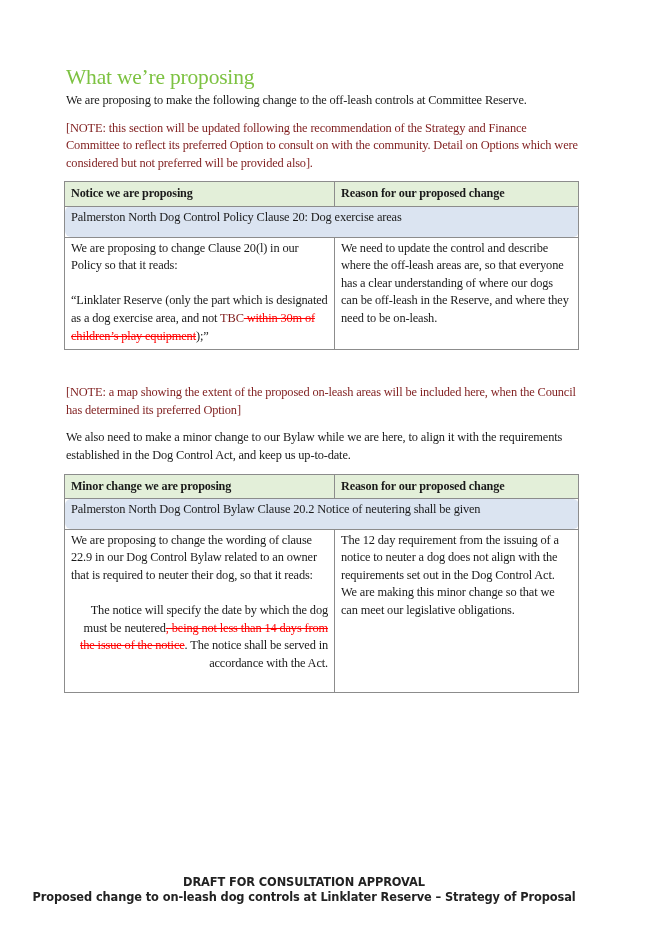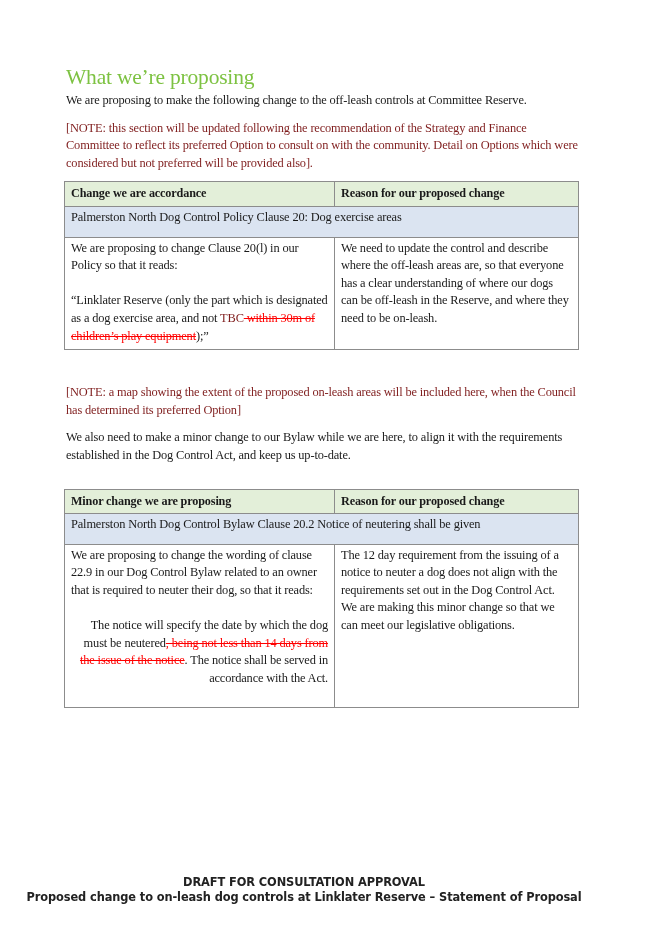--- a/index.html
+++ b/index.html
@@ -9,56 +9,56 @@
   h1 { margin: 0; font-weight: normal; font-size: 21.5px; line-height: 30px;
        color: #7dc242; letter-spacing: -0.2px; }
   p { margin: 0; font-size: 12.4px; line-height: 17.6px; letter-spacing: -0.15px; }
   .red { color: #7f1d1d; }
   .strike { text-decoration: line-through; color: #ff0000; }
   .mt10 { margin-top: 10px; }
   table { border-collapse: collapse; width: 515px; margin-left: -2px; table-layout: fixed; }
   td { border: 1px solid #8c8c8c; vertical-align: top; padding: 2px 6px 4px 6px;
        font-size: 12.4px; line-height: 17.6px; letter-spacing: -0.15px; }
   .hdr td { background: #e3efd9; font-weight: bold; font-size: 12.2px; padding-top: 3px; padding-bottom: 3px; }
-  .sub td { background: #dbe4f1; padding-bottom: 10px; }
+  .sub td { background: #dbe4f1; padding-bottom: 10px; border-radius: 6px; }
   .col1 { width: 257px; }
   .footer { position: absolute; left: 0; top: 875px; width: 608px; text-align: center;
             font-size: 11.4px; line-height: 15px; color: #222; letter-spacing: -0.1px; font-weight: bold; }
 </style>
 </head>
 <body>
 
 <div class="page">
   <h1>What we’re proposing</h1>
   <p>We are proposing to make the following change to the off-leash controls at Committee Reserve.</p>
   <p class="red mt10">[NOTE: this section will be updated following the recommendation of the Strategy and Finance Committee to reflect its preferred Option to consult on with the community.  Detail on Options which were considered but not preferred will be provided also].</p>
 
   <table style="margin-top:9px;">
     <tbody>
         <tr class="hdr">
-      <td class="col1">Change we are accordance</td>
+      <td class="col1">Notice we are proposing</td>
       <td>Reason for our proposed change</td>
     </tr>
     <tr class="sub">
       <td colspan="2">Palmerston North Dog Control Policy Clause 20: Dog exercise areas</td>
     </tr>
     <tr>
       <td>
         <div>We are proposing to change Clause 20(l) in our Policy so that it reads:</div>
         <div style="margin-top:17.6px;"><span>“Linklater Reserve (only the part which is designated as a dog exercise area, and not </span><span class="red">TBC</span><span class="strike"> within 30m of children’s play equipment</span><span>);”</span></div>
       </td>
       <td>We need to update the control and describe where the off-leash areas are, so that everyone has a clear understanding of where our dogs can be off-leash in the Reserve, and where they need to be on-leash.</td>
     </tr>
   </tbody>
     </table>
 
   <p class="red" style="margin-top:34px;">[NOTE: a map showing the extent of the proposed on-leash areas will be included here, when the Council has determined its preferred Option]</p>
   <p class="mt10">We also need to make a minor change to our Bylaw while we are here, to align it with the requirements established in the Dog Control Act, and keep us up-to-date.</p>
 
-  <table style="margin-top:24px;">
+  <table style="margin-top:9px;">
     <tbody>
         <tr class="hdr">
       <td class="col1">Minor change we are proposing</td>
       <td>Reason for our proposed change</td>
     </tr>
     <tr class="sub">
       <td colspan="2">Palmerston North Dog Control Bylaw Clause 20.2 Notice of neutering shall be given</td>
     </tr>
     <tr>
       <td style="padding-bottom:20px;">
@@ -66,14 +66,14 @@
         <div style="margin-top:17.6px;text-align:right;"><span>The notice will specify the date by which the dog must be neutered</span><span class="strike">, being not less than 14 days from the issue of the notice</span><span>. The notice shall be served in accordance with the Act.</span></div>
       </td>
       <td>The 12 day requirement from the issuing of a notice to neuter a dog does not align with the requirements set out in the Dog Control Act.  We are making this minor change so that we can meet our legislative obligations.</td>
     </tr>
   </tbody>
     </table>
 </div>
 
 <div class="footer">
   <div>DRAFT FOR CONSULTATION APPROVAL</div>
-  <div>Proposed change to on-leash dog controls at Linklater Reserve – Statement of Proposal</div>
+  <div>Proposed change to on-leash dog controls at Linklater Reserve – Strategy of Proposal</div>
 </div>
 
 </body></html>

